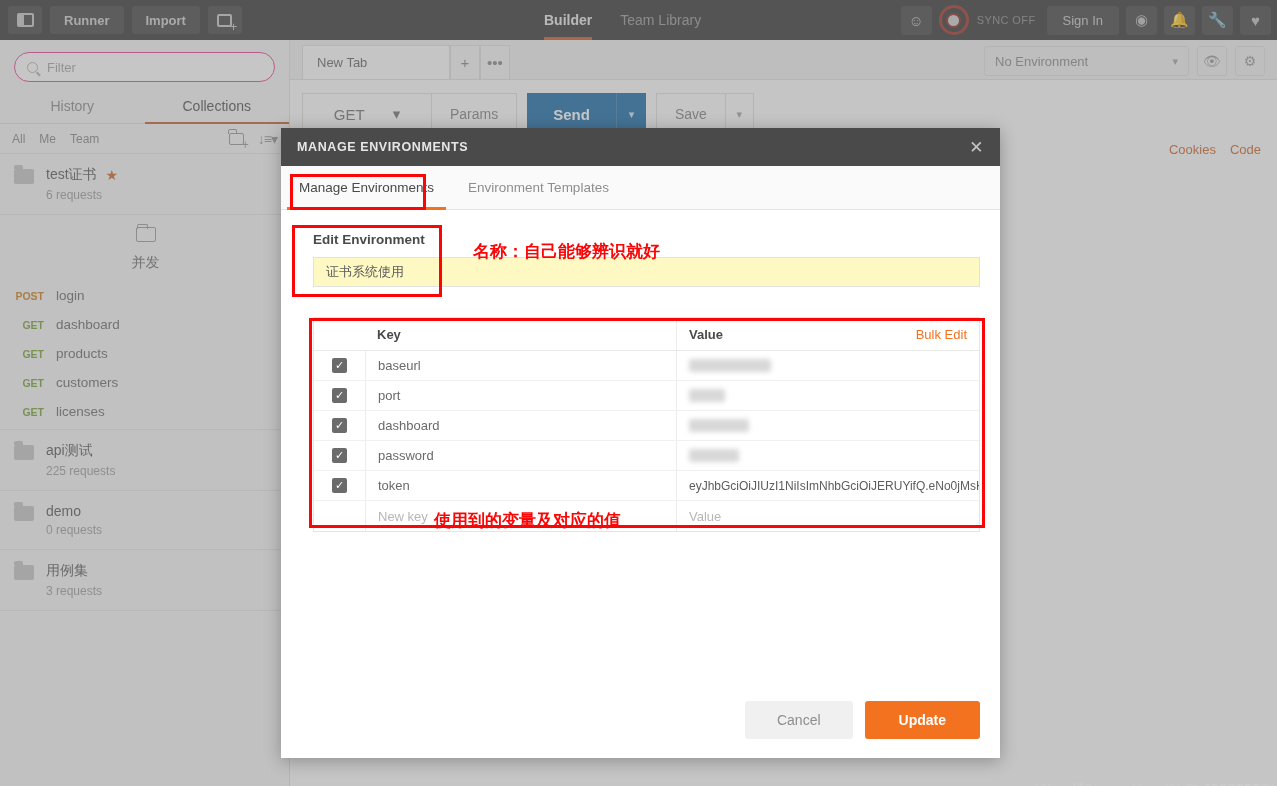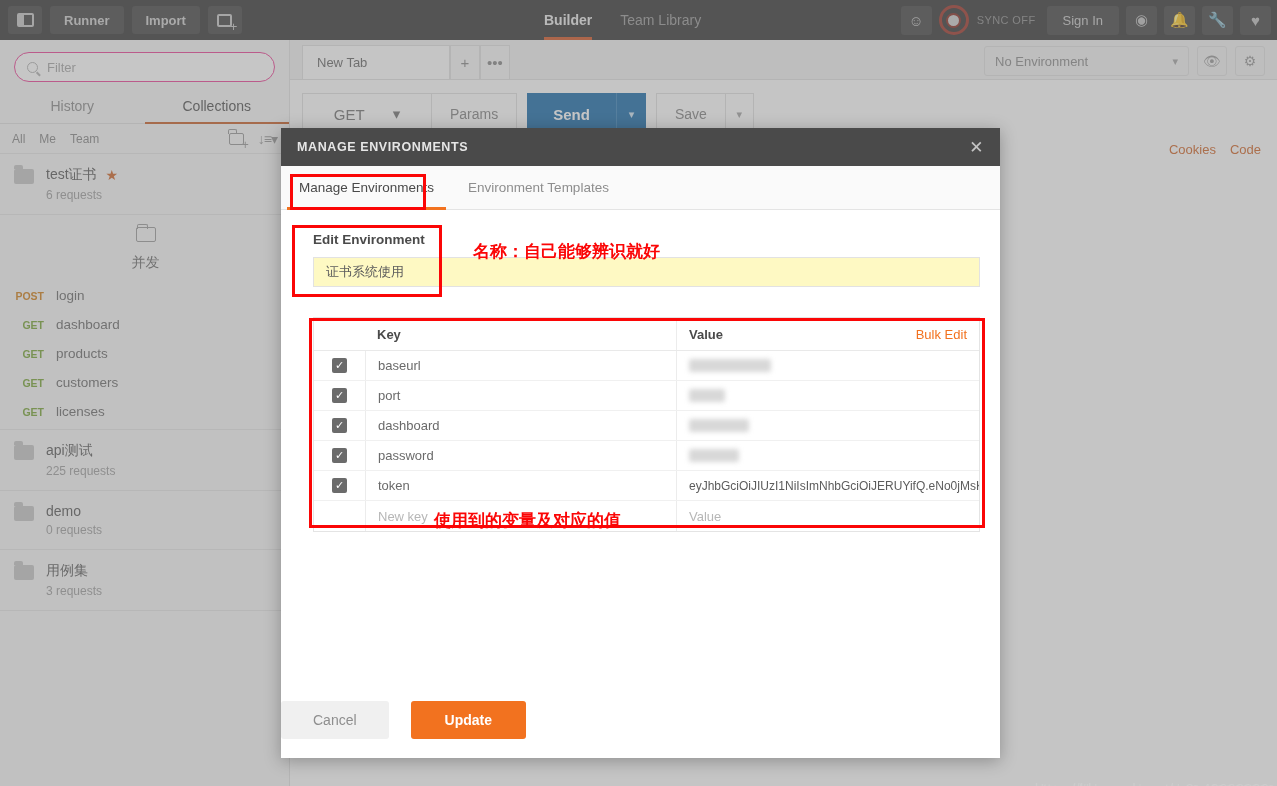--- a/index.html
+++ b/index.html
@@ -297,22 +297,22 @@
   }
   .kv-key { width: 311px; flex: none; padding-left: 12px; border-left: 1px solid #ececec; height: 100%; display: flex; align-items: center; }
   .kv-head .kv-key { border-left: none; padding-left: 12px; }
   .kv-val { flex: 1; padding-left: 12px; border-left: 1px solid #ececec; height: 100%; display: flex; align-items: center; overflow: hidden; white-space: nowrap; }
   .kv-val .jwt { font-size: 12px; color: #5c5c5c; }
   .bulk { margin-left: auto; padding-right: 12px; color: #f2721f; font-weight: normal; font-size: 13px; }
   .blur-val { height: 13px; border-radius: 2px; background: #d8d8d8; filter: blur(2.4px); }
   .kv-ph { color: #b7b7b7; }
   .modal-foot {
     position: absolute; left: 0; right: 0; bottom: 0; height: 76px;
-    display: flex; align-items: center; justify-content: flex-start;
-    padding-right: 20px; gap: 22px;
+    display: flex; align-items: center; justify-content: flex-end;
+    padding-right: 20px; gap: 12px;
   }
   .btn-cancel {
     height: 38px; padding: 0 32px; background: #f0f0f0; color: #8e8e8e;
     font-size: 14px; border-radius: 3px; display: flex; align-items: center;
   }
   .btn-update {
     height: 38px; padding: 0 34px; background: #f2721f; color: #fff;
     font-size: 14px; font-weight: bold; border-radius: 3px;
     display: flex; align-items: center;
   }

